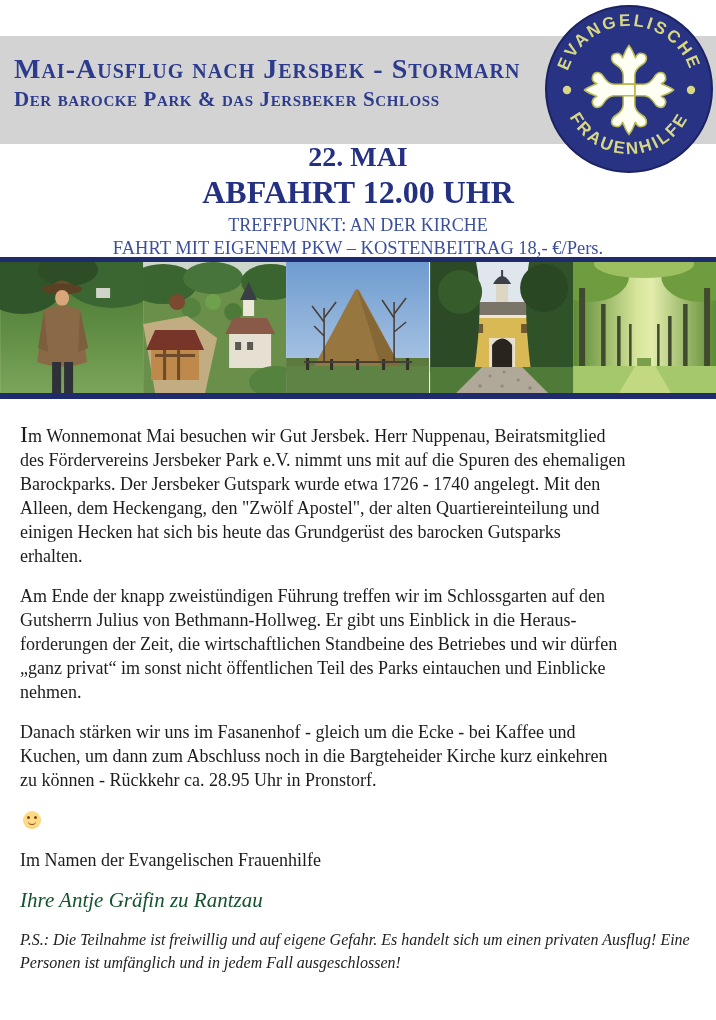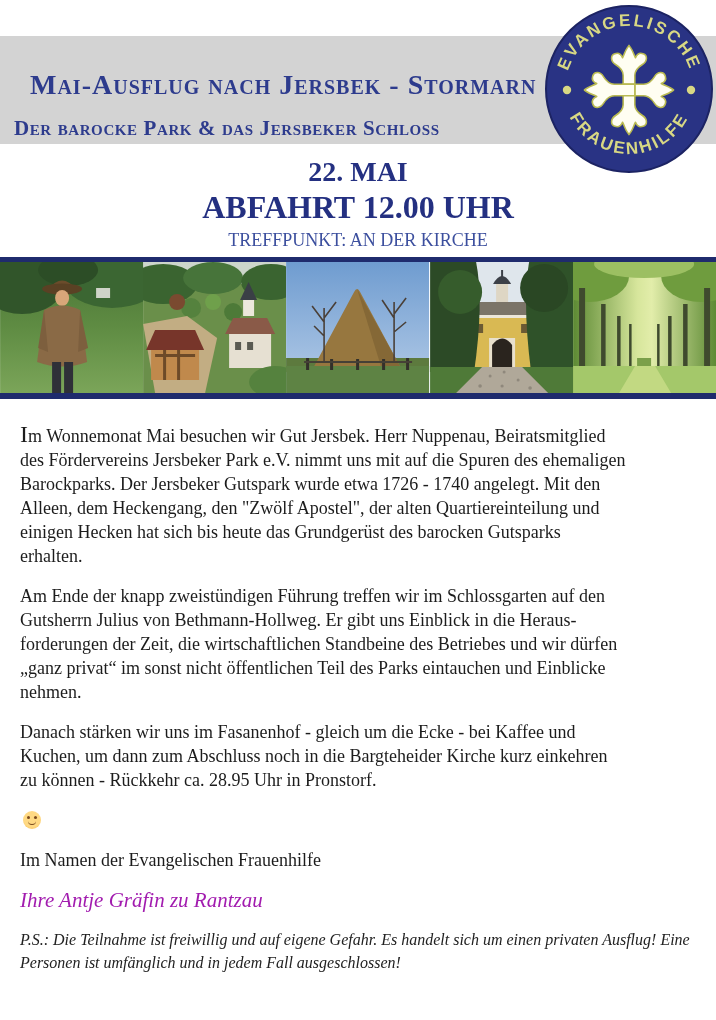--- a/index.html
+++ b/index.html
@@ -2,48 +2,48 @@
 <html><head>
 <meta charset="utf-8">
 <style>
   html,body{margin:0;padding:0;background:#ffffff;}
   .page{position:relative;width:716px;height:1020px;background:#ffffff;overflow:hidden;
         font-family:"Liberation Serif",serif;}
 
   
   .band{position:absolute;left:0;top:36px;width:716px;height:108px;background:#d3d3d3;}
   .titles{position:absolute;left:14px;top:54px;}
-  .title{margin:16px;font-variant:small-caps;font-weight:bold;color:#2d3b8d;
+  .title{margin:0;font-variant:small-caps;font-weight:bold;color:#2d3b8d;
          font-size:28px;letter-spacing:1px;line-height:30px;text-align:right;}
   .subtitle{margin:3px 0 0;font-variant:small-caps;font-weight:bold;color:#2d3b8d;
             font-size:21px;letter-spacing:0.6px;line-height:24px;}
 
   .logo{position:absolute;left:544px;top:4px;width:170px;height:170px;}
 
   
-  .event{position:absolute;left:0;top:156px;width:716px;text-align:center;}
+  .event{position:absolute;left:0;top:141px;width:716px;text-align:center;}
   .date-line{margin:0;color:#243081;font-weight:bold;font-size:28px;line-height:32px;}
   .depart-line{margin:0;color:#243081;font-weight:bold;font-size:32px;line-height:38px;}
   .meet-line{margin:4px 0 0;color:#3c4f9e;font-size:18px;line-height:20px;}
   .travel-line{margin:2px 0 0;color:#3c4f9e;font-size:18.5px;line-height:22px;}
 
   
   .strip{position:absolute;left:0;top:257px;width:716px;}
   .bar{height:5px;background:#1f2b6d;}
   .bar.bottom{height:6px;}
   .photos{display:flex;height:131px;}
   .photos svg{width:20%;height:131px;display:block;}
 
   
   .bodytext{position:absolute;left:20px;top:406px;width:682px;color:#1c1c1c;
             font-size:18px;line-height:24px;}
   .bodytext p{margin:16px 0 7px;white-space:pre-line;}
   .lead::first-letter{font-size:24px;}
   .org-line{margin:2px 0 2px;}
-  .signature{margin:1px 0 14px;font-style:italic;color:#a21caf;font-size:21px;white-space:normal;}
+  .signature{margin:1px 0 14px;font-style:italic;color:#14532d;font-size:21px;white-space:normal;}
   .ps{margin:4px 0 0;font-style:italic;font-size:16px;line-height:23px;color:#222222;white-space:normal;}
 
   .emoji-face{display:inline-block;width:18px;height:18px;border-radius:50%;
      background:radial-gradient(circle at 50% 40%, #ffd983 60%, #f5b84e 100%);
      position:relative;vertical-align:-3px;margin-left:3px;}
   .emoji-face::before{content:"";position:absolute;left:4px;top:5px;width:3px;height:3px;
      border-radius:50%;background:#7a4a1e;box-shadow:7px 0 0 #7a4a1e;}
   .emoji-face::after{content:"";position:absolute;left:5px;top:9px;width:8px;height:4px;
      border-bottom:1.6px solid #7a4a1e;border-radius:0 0 8px 8px;}
 </style>
@@ -84,20 +84,21 @@
       </text>
     </g>
     <circle cx="23" cy="86" r="4.2" fill="#d8d884"></circle>
     <circle cx="147" cy="86" r="4.2" fill="#d8d884"></circle>
   </svg>
 
   <div class="event">
     <p class="date-line">22. MAI</p>
     <p class="depart-line">ABFAHRT 12.00 UHR</p>
     <p class="meet-line">TREFFPUNKT: AN DER KIRCHE</p>
+    <p class="travel-line">FAHRT MIT EIGENEM PKW – KOSTENBEITRAG 18,- €/Pers.</p>
   </div>
 
   <div class="strip">
     <div class="bar"></div>
     <div class="photos">
 
       <svg viewBox="0 0 143 131">
         <defs>
             <linearGradient id="g1" x1="0" y1="0" x2="0" y2="1">
           <stop offset="0" stop-color="#4a7436"></stop>

